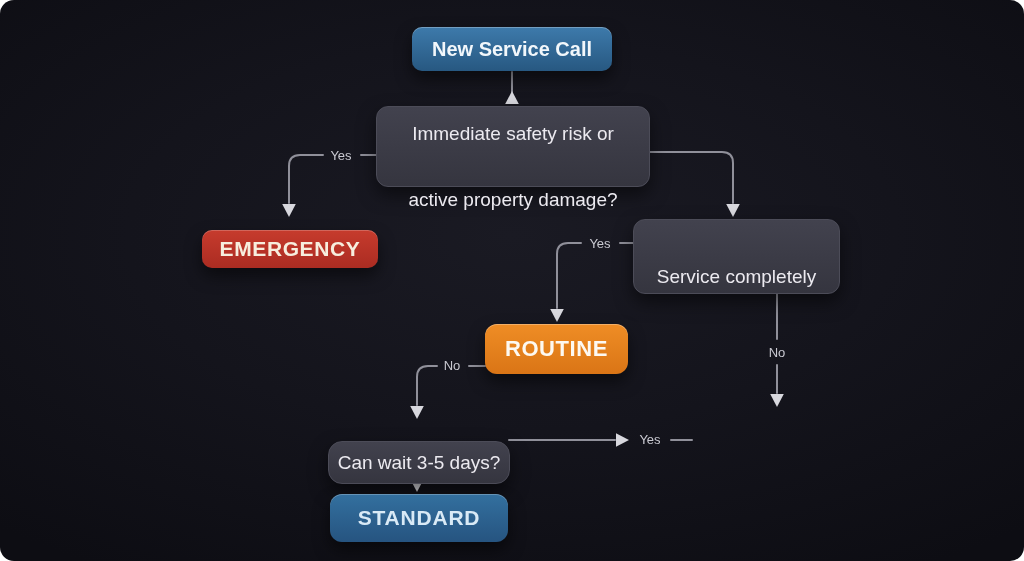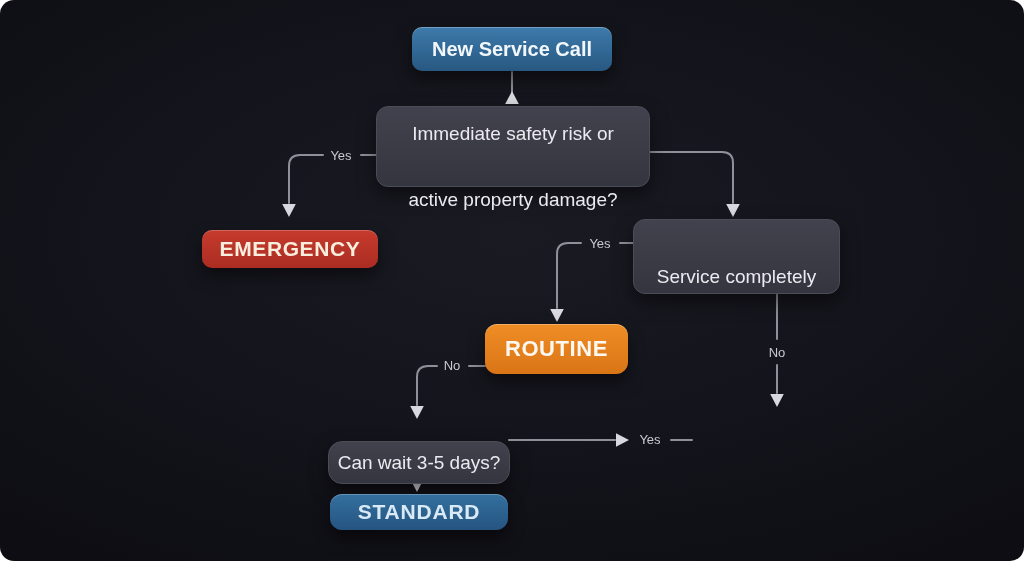--- a/index.html
+++ b/index.html
@@ -106,21 +106,21 @@
 
     <div class="node urgent-node" style="left:485px;top:324px;width:143px;height:50px;">
       <span>ROUTINE</span>
     </div>
 
 
     <div class="node q-node" style="left:328px;top:421px;width:180px;height:41px;border-radius:14px;margin-top:20px;">
       <span>Can wait 3-5 days?</span>
     </div>
 
-    <div class="node standard-node" style="left:330px;top:494px;width:178px;height:36px;">
+    <div class="node standard-node" style="left:330px;top:494px;width:178px;height:48px;">
       <span>STANDARD</span>
     </div>
 
     <span class="edge-label" style="left:341px;top:155px;">Yes</span>
     <span class="edge-label" style="left:600px;top:243px;">Yes</span>
     <span class="edge-label" style="left:777px;top:352px;">No</span>
     <span class="edge-label" style="left:452px;top:365px;">No</span>
     <span class="edge-label" style="left:650px;top:439px;">Yes</span>
 
   </div>

